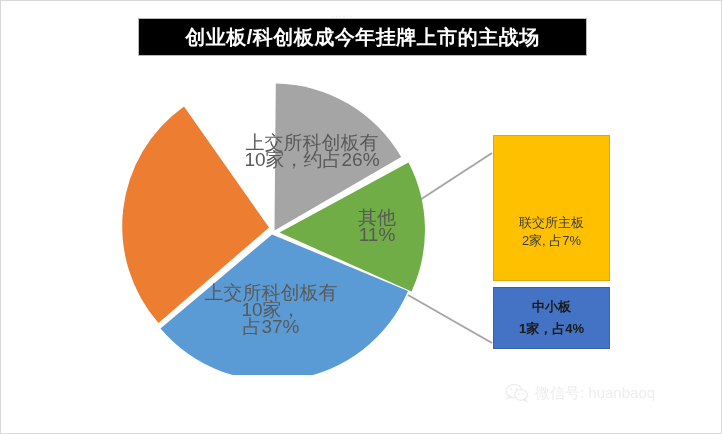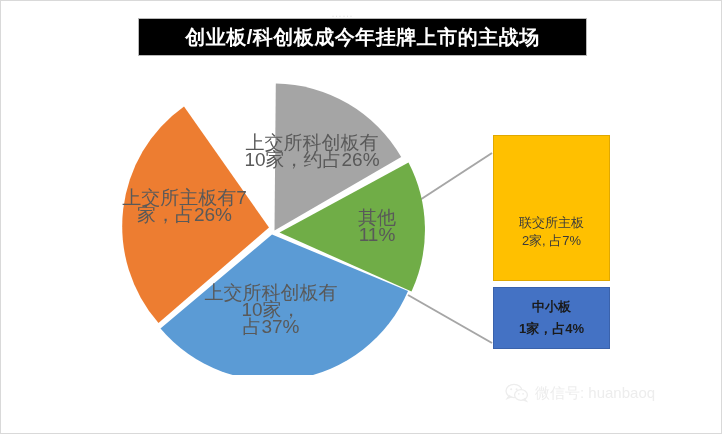--- a/index.html
+++ b/index.html
@@ -146,22 +146,20 @@
 
       <path d="M 150.0 148.5 L 65.0 27.5 A 147 147 0 0 0 39.5 244.0 Z" fill="#ED7D31"></path>
 
       <path d="M 153.0 155.5 L 41.5 249.5 A 147 147 0 0 0 289.0 212.0 Z" fill="#5B9BD5"></path>
 
       <path d="M 160.5 153.5 L 289.5 83.5 A 147 147 0 0 1 292.5 212.5 Z" fill="#70AD47"></path>
     </svg>
 
     <div class="slice-label" id="label-kechuang">上交所科创板有
 10家，约占26%</div>
-    <div class="slice-label" id="label-zhuban">上交所主板有7
-家，占26%</div>
     <div class="slice-label" id="label-chuangye">上交所科创板有
 10家，
 占37%</div>
     <div class="slice-label" id="label-qita">其他
 11%</div>
   </div>
 
   <div class="callout" id="box-lianjiaosuo" style="background: rgb(255, 192, 0);">
     <div class="box-text" style="color: rgb(58, 58, 58); margin-top: 47px;">联交所主板
 2家, 占7%</div>

